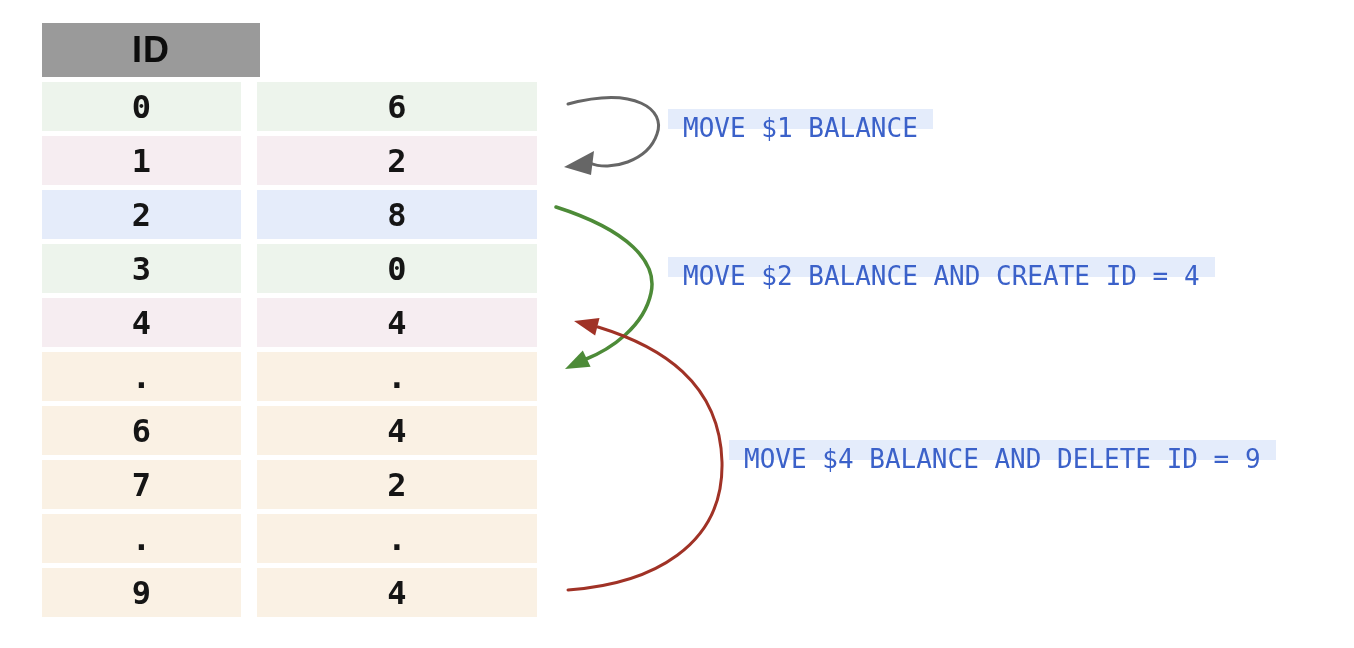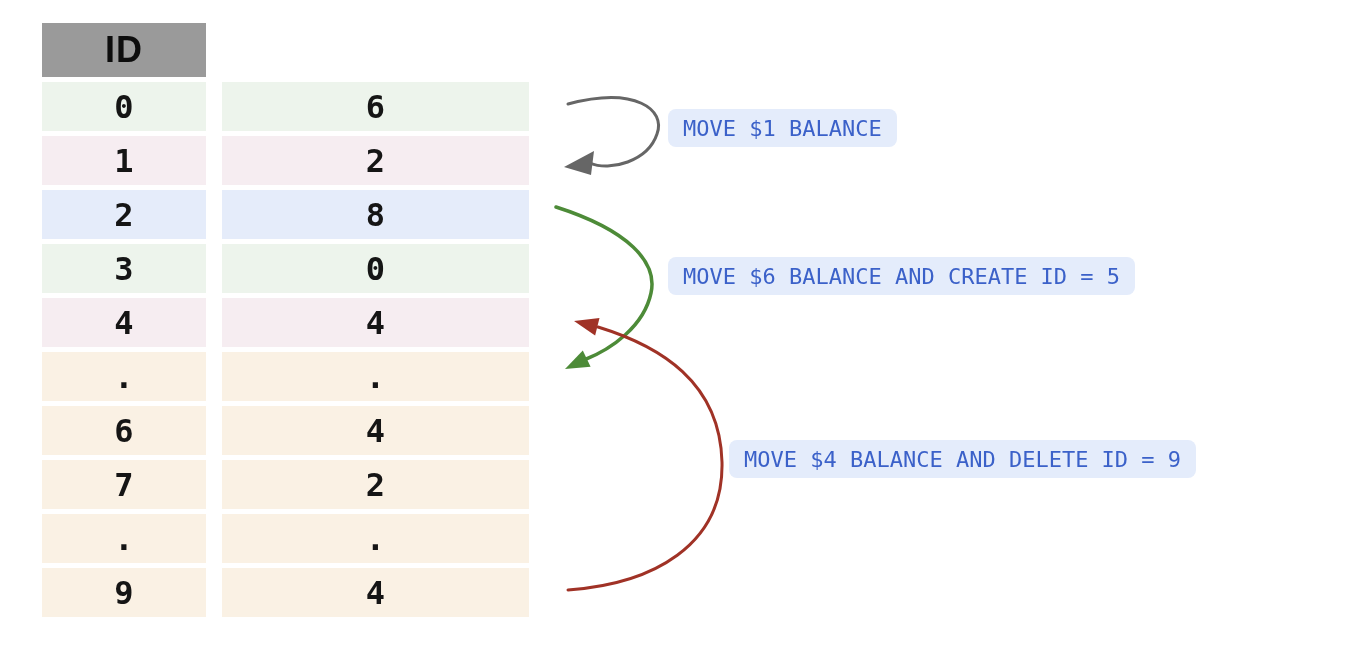--- a/index.html
+++ b/index.html
@@ -14,34 +14,34 @@
     background:var(--header-bg,#9a9a9a);
     display:flex;align-items:center;justify-content:center;
     font-weight:700;font-size:36px;letter-spacing:1px;color:#0d0d0d;
   }
   .trow{display:flex;height:49px;margin-bottom:5px;}
   .cell{
     display:flex;align-items:center;justify-content:center;
     font-family:"DejaVu Sans Mono","Liberation Mono",monospace;
     font-weight:700;font-size:32px;color:#151515;
   }
-  .id-col{width:164px;margin-right:16px;}
+  .id-col{width:218px;margin-right:16px;}
   .bal-col{width:307px;}
   .tint-green .cell{background:var(--row-green,#edf4ec);}
   .tint-pink  .cell{background:var(--row-pink,#f6edf1);}
   .tint-blue  .cell{background:var(--row-blue,#e5ecfa);}
   .tint-cream .cell{background:var(--row-cream,#faf1e4);}
   
   .arrows{position:absolute;left:0;top:0;width:1354px;height:648px;pointer-events:none;}
   
   .pill{
-    position:absolute;height:38px;line-height:39px;padding:0 15px;
+    position:absolute;height:20px;line-height:39px;padding:0 15px;
     background:var(--label-bg,#e4ecfb);color:var(--label-text,#3b61c9);
     font-family:"DejaVu Sans Mono","Liberation Mono",monospace;
-    font-size:22px;border-radius:8px;white-space:nowrap;
+    font-size:26px;border-radius:0;white-space:nowrap;
   }
   .pill-1{left:668px;top:109px;}
   .pill-2{left:668px;top:257px;}
   .pill-3{left:729px;top:440px;}
 </style>
 </head>
 <body>
 
 <div class="canvas">
 
@@ -102,16 +102,16 @@
       <path d="M 556 207 C 628 230, 658 262, 651 293 C 644 326, 612 349, 584 360" fill="none" stroke-width="3.5" stroke-linecap="round" stroke="#4d8b38"></path>
       <polygon points="565,369 590.6,366.8 582.8,350.6" fill="#4d8b38"></polygon>
     </g>
     <g>
       <path d="M 568 590 C 652 584, 724 546, 722 462 C 720 382, 660 346, 598 327" fill="none" stroke-width="3" stroke-linecap="round" stroke="#a03226"></path>
       <polygon points="574,321 599.5,318.1 595.1,335.5" fill="#a03226"></polygon>
     </g>
   </svg>
 
   <div class="pill pill-1">MOVE $1 BALANCE</div>
-  <div class="pill pill-2">MOVE $6 BALANCE AND CREATE ID = 5</div>
+  <div class="pill pill-2">MOVE $2 BALANCE AND CREATE ID = 4</div>
   <div class="pill pill-3">MOVE $4 BALANCE AND DELETE ID = 9</div>
 
 </div>
 
 </body></html>

